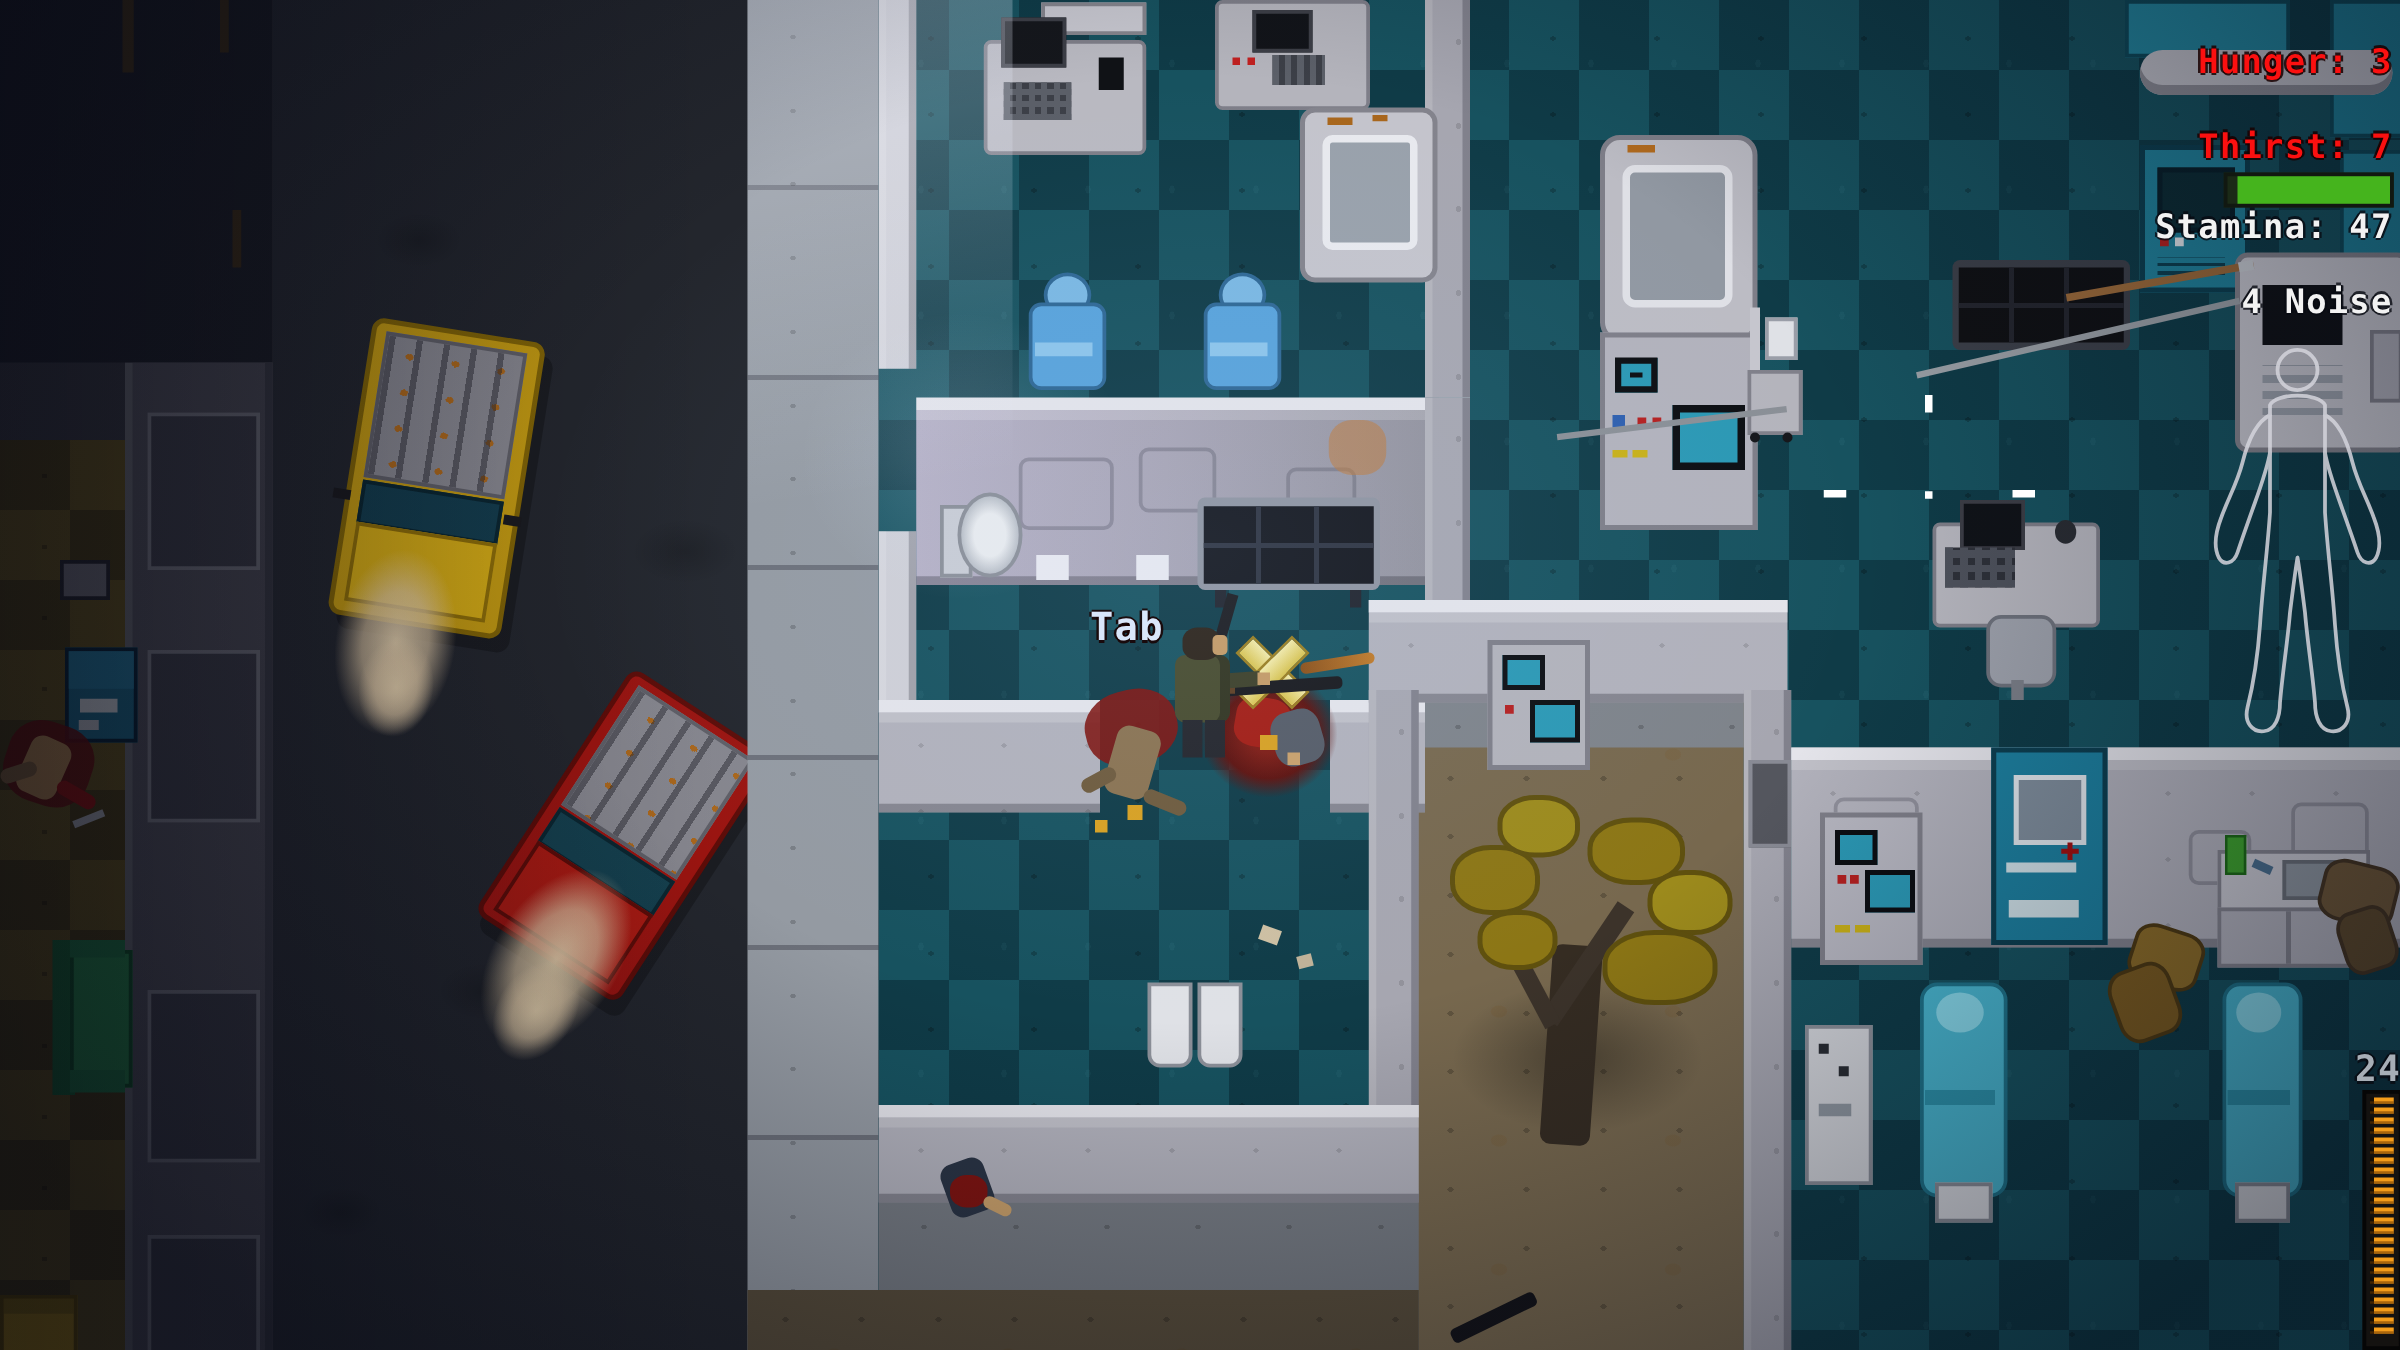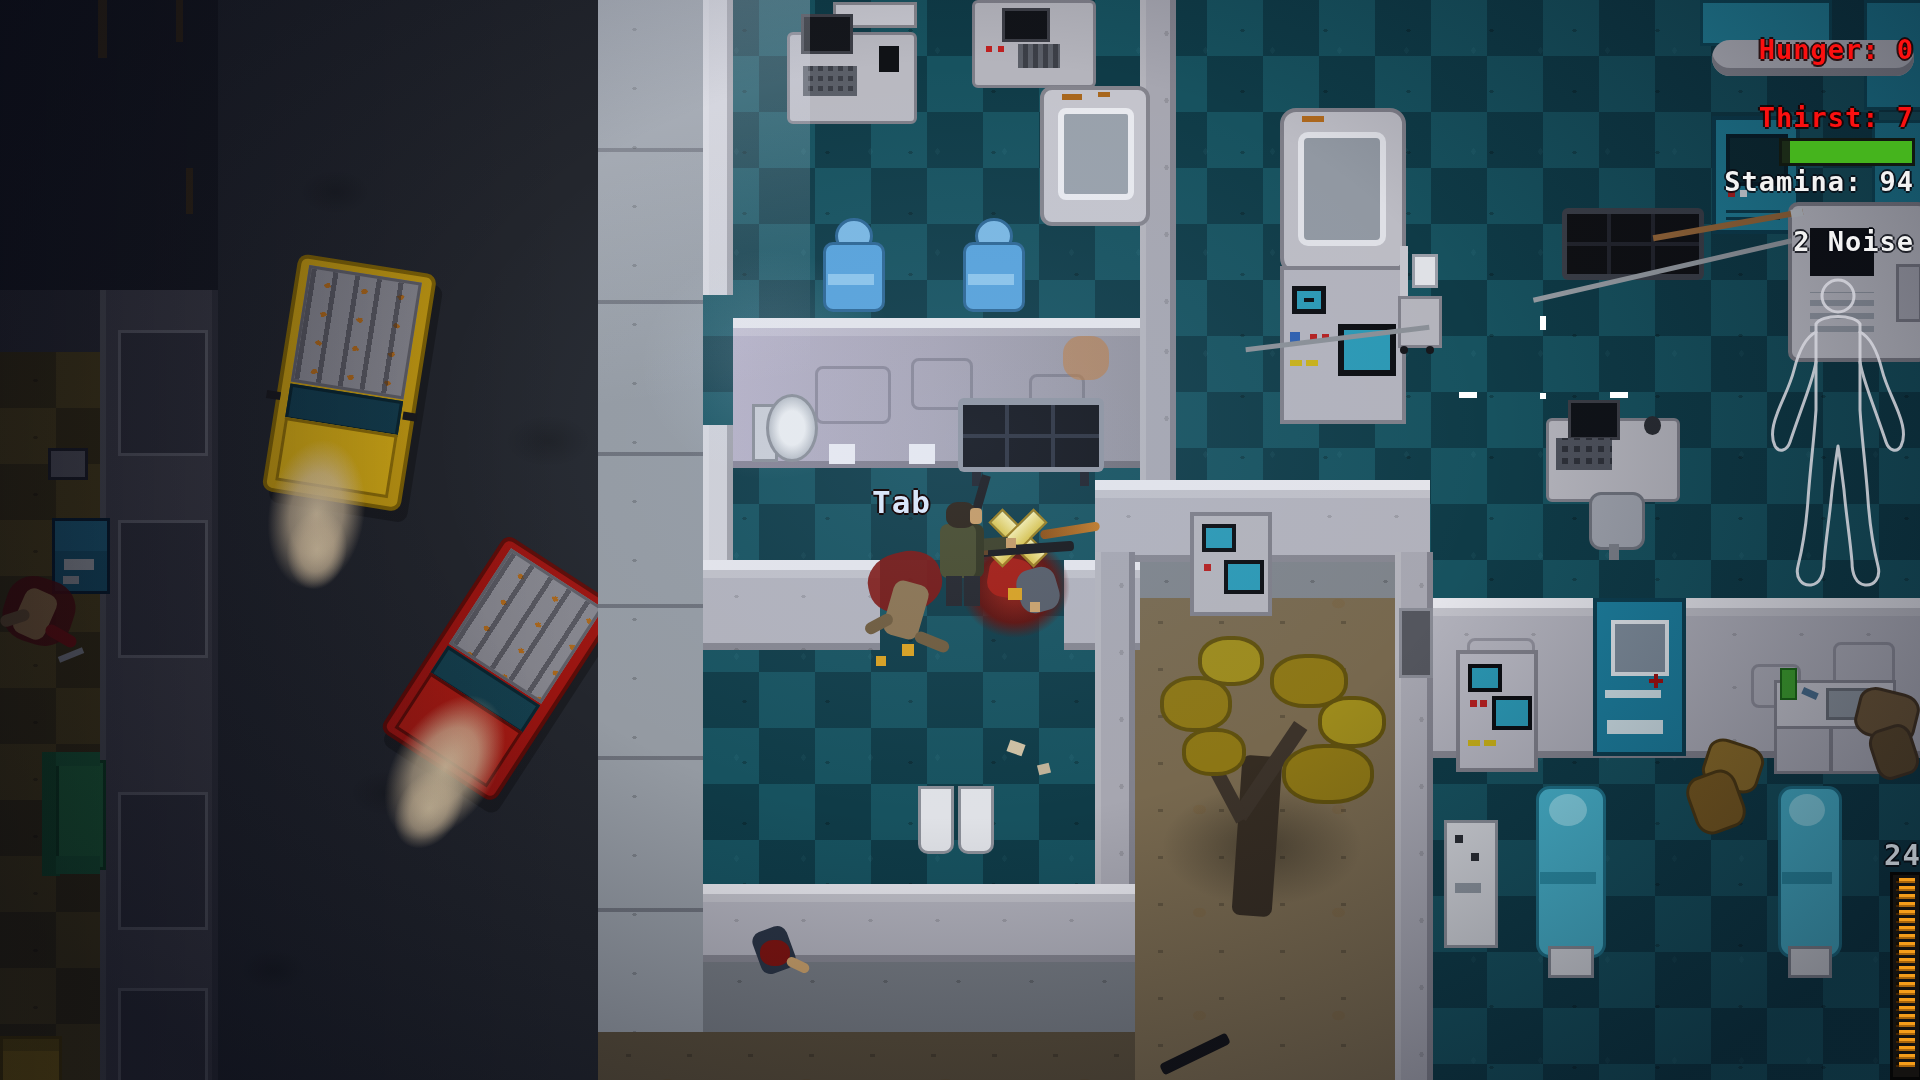--- a/index.html
+++ b/index.html
@@ -381,27 +381,27 @@
     <div class="abs" style="left:4px;top:30px;width:46px;height:54px;background:#7c5c20;border:3px solid #4e3a12;border-radius:30%;transform:rotate(-20deg);"></div>
   </div>
   <div class="abs" style="left:1850px;top:686px;width:70px;height:90px;">
     <div class="abs" style="left:6px;top:4px;width:56px;height:44px;background:#6f5838;border:3px solid #453522;border-radius:30%;transform:rotate(14deg);"></div>
     <div class="abs" style="left:22px;top:40px;width:38px;height:46px;background:#5e4a2c;border:3px solid #453522;border-radius:30%;transform:rotate(-18deg);"></div>
   </div>
 
   <div class="beam" style="left:598px;top:0;width:212px;height:470px;"></div>
   <div class="vignette"></div>
 
-  <div class="hudtext" style="right: 6px; top: 34px; color: rgb(251, 16, 16);">Hunger: 0</div>
+  <div class="hudtext" style="right: 6px; top: 34px; color: rgb(251, 16, 16);">Hunger: 3</div>
   <div class="hudtext" style="right: 6px; top: 102px; color: rgb(251, 16, 16);">Thirst: 7</div>
   <div class="stambar" style="left: 1779px; top: 138px; width: 130px; height: 22px; background: rgb(27, 42, 23);">
     <div class="stamfill" style="width: 94%; background: rgb(69, 180, 29);"></div>
   </div>
-  <div class="hudtext hudwhite" style="right: 6px; top: 166px; color: rgb(242, 242, 242);">Stamina: 94</div>
-  <div class="hudtext hudwhite" style="right: 6px; top: 226px; color: rgb(242, 242, 242);">2 Noise</div>
+  <div class="hudtext hudwhite" style="right: 6px; top: 166px; color: rgb(242, 242, 242);">Stamina: 47</div>
+  <div class="hudtext hudwhite" style="right: 6px; top: 226px; color: rgb(242, 242, 242);">4 Noise</div>
 
   <svg style="position:absolute;left:1756px;top:262px;width:164px;height:340px;opacity:.85;" viewBox="0 0 160 340" fill="none" stroke="#d4d4dc" stroke-width="3" stroke-linecap="round" stroke-linejoin="round">
     <circle cx="80" cy="34" r="16"></circle>
     <path d="M58,62 C63,52 97,52 102,62 L102,148 C104,178 108,208 110,238 C112,266 116,288 120,304 C123,316 116,324 107,323 C98,322 94,312 94,300 C92,276 88,252 86,228 C84,212 82,196 80,184 C78,196 76,212 74,228 C72,252 68,276 66,300 C66,312 62,322 53,323 C44,324 37,316 40,304 C44,288 48,266 50,238 C52,208 56,178 58,148 Z"></path>
     <path d="M58,70 C46,76 40,92 36,108 C32,124 24,138 19,152 C14,165 13,176 17,184 C21,191 29,189 32,180 C36,168 41,154 46,140 C51,126 56,112 58,100"></path>
     <path d="M102,70 C114,76 120,92 124,108 C128,124 136,138 141,152 C146,165 147,176 143,184 C139,191 131,189 128,180 C124,168 119,154 114,140 C109,126 104,112 102,100"></path>
   </svg>
 
   <div class="cross" style="left:1540px;top:316px;width:6px;height:14px;"></div>
   <div class="cross" style="left:1459px;top:392px;width:18px;height:6px;"></div>

